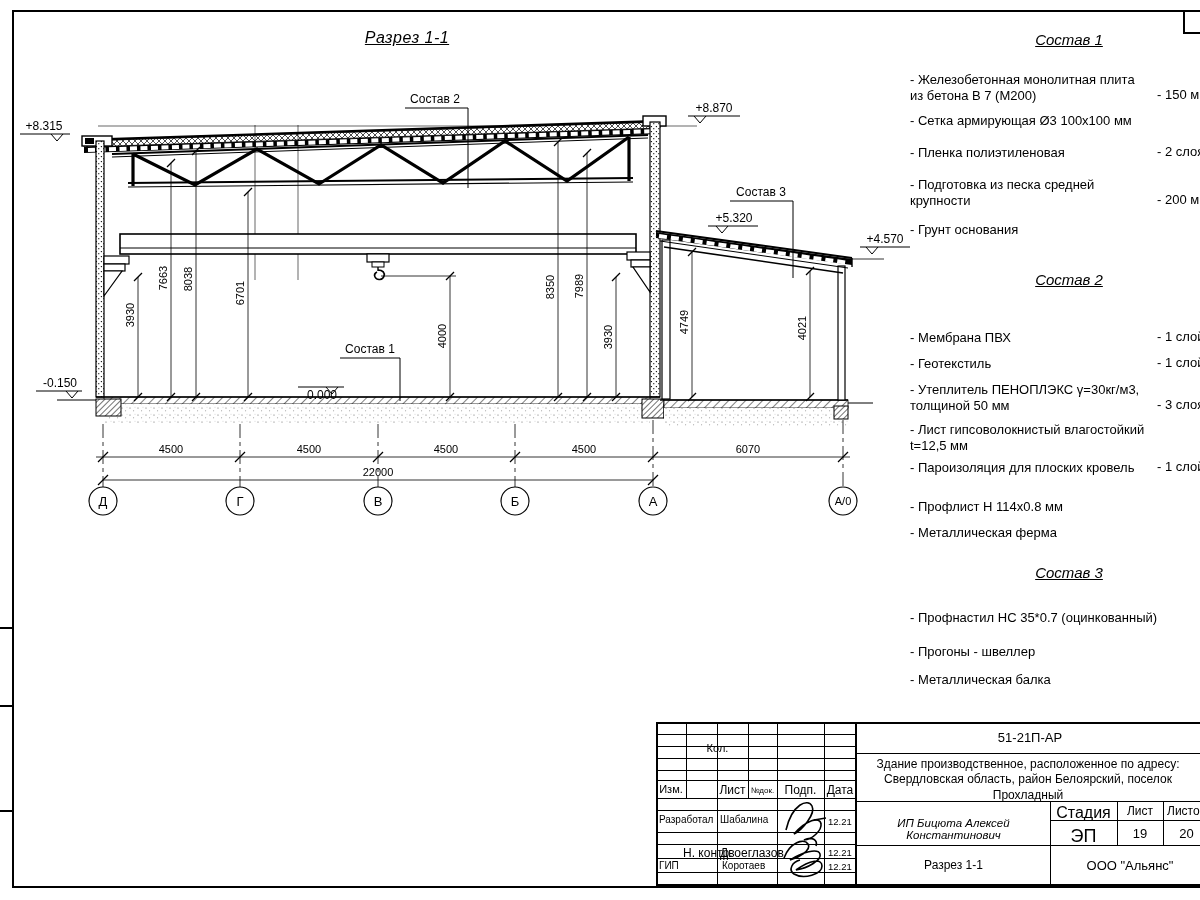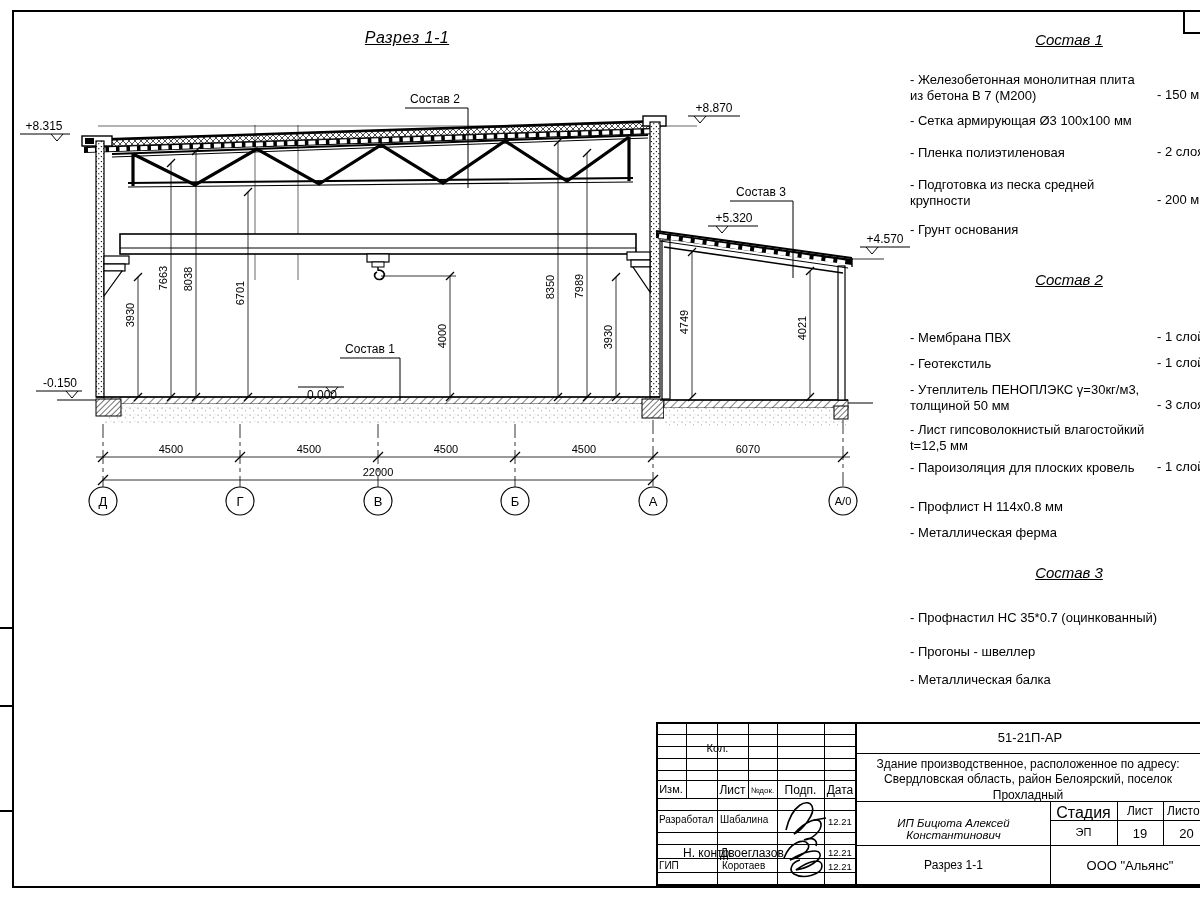--- a/index.html
+++ b/index.html
@@ -384,20 +384,20 @@
       <line x1="36" y1="24" x2="48" y2="22" stroke="#000" stroke-width="1.4"></line>
       <path d="M6 62 C12 46 26 42 30 48 C34 54 20 62 12 64 C24 56 40 52 42 58 C44 64 30 72 18 74 C32 64 44 62 44 70 C44 78 26 84 16 78 C10 74 14 66 22 64" fill="none" stroke="#000" stroke-width="1.6"></path>
     </svg>
 
     <div class="tb-t ctr" style="left:857px;top:730px;width:346px;font-size:13px;">51-21П-АР</div>
     <div class="abs ctr" style="left:862px;top:757px;width:332px;font-size:12px;line-height:1.28;">Здание производственное, расположенное по адресу: Свердловская область, район Белоярский, поселок Прохладный</div>
     <div class="tb-t ctr ital" style="left:857px;top:817px;width:193px;font-size:11.5px;">ИП Бицюта Алексей Константинович</div>
     <div class="tb-t ctr" style="left:1050px;top:804px;width:67px;font-size:16px;">Стадия</div>
     <div class="tb-t ctr" style="left:1117px;top:804px;width:46px;font-size:12px;">Лист</div>
     <div class="tb-t ctr" style="left:1163px;top:804px;width:47px;font-size:12px;">Листов</div>
-    <div class="tb-t ctr" style="left:1050px;top:826px;width:67px;font-size:11px;">ЭП</div>
+    <div class="tb-t ctr" style="left:1050px;top:826px;width:67px;font-size:18px;">ЭП</div>
     <div class="tb-t ctr" style="left:1117px;top:826px;width:46px;font-size:13px;">19</div>
     <div class="tb-t ctr" style="left:1163px;top:826px;width:47px;font-size:13px;">20</div>
     <div class="tb-t ctr" style="left:857px;top:858px;width:193px;font-size:12px;">Разрез 1-1</div>
     <div class="tb-t ctr" style="left:1050px;top:858px;width:160px;font-size:13px;">ООО "Альянс"</div>
   </div>
 
 </div>
 
 </body></html>

